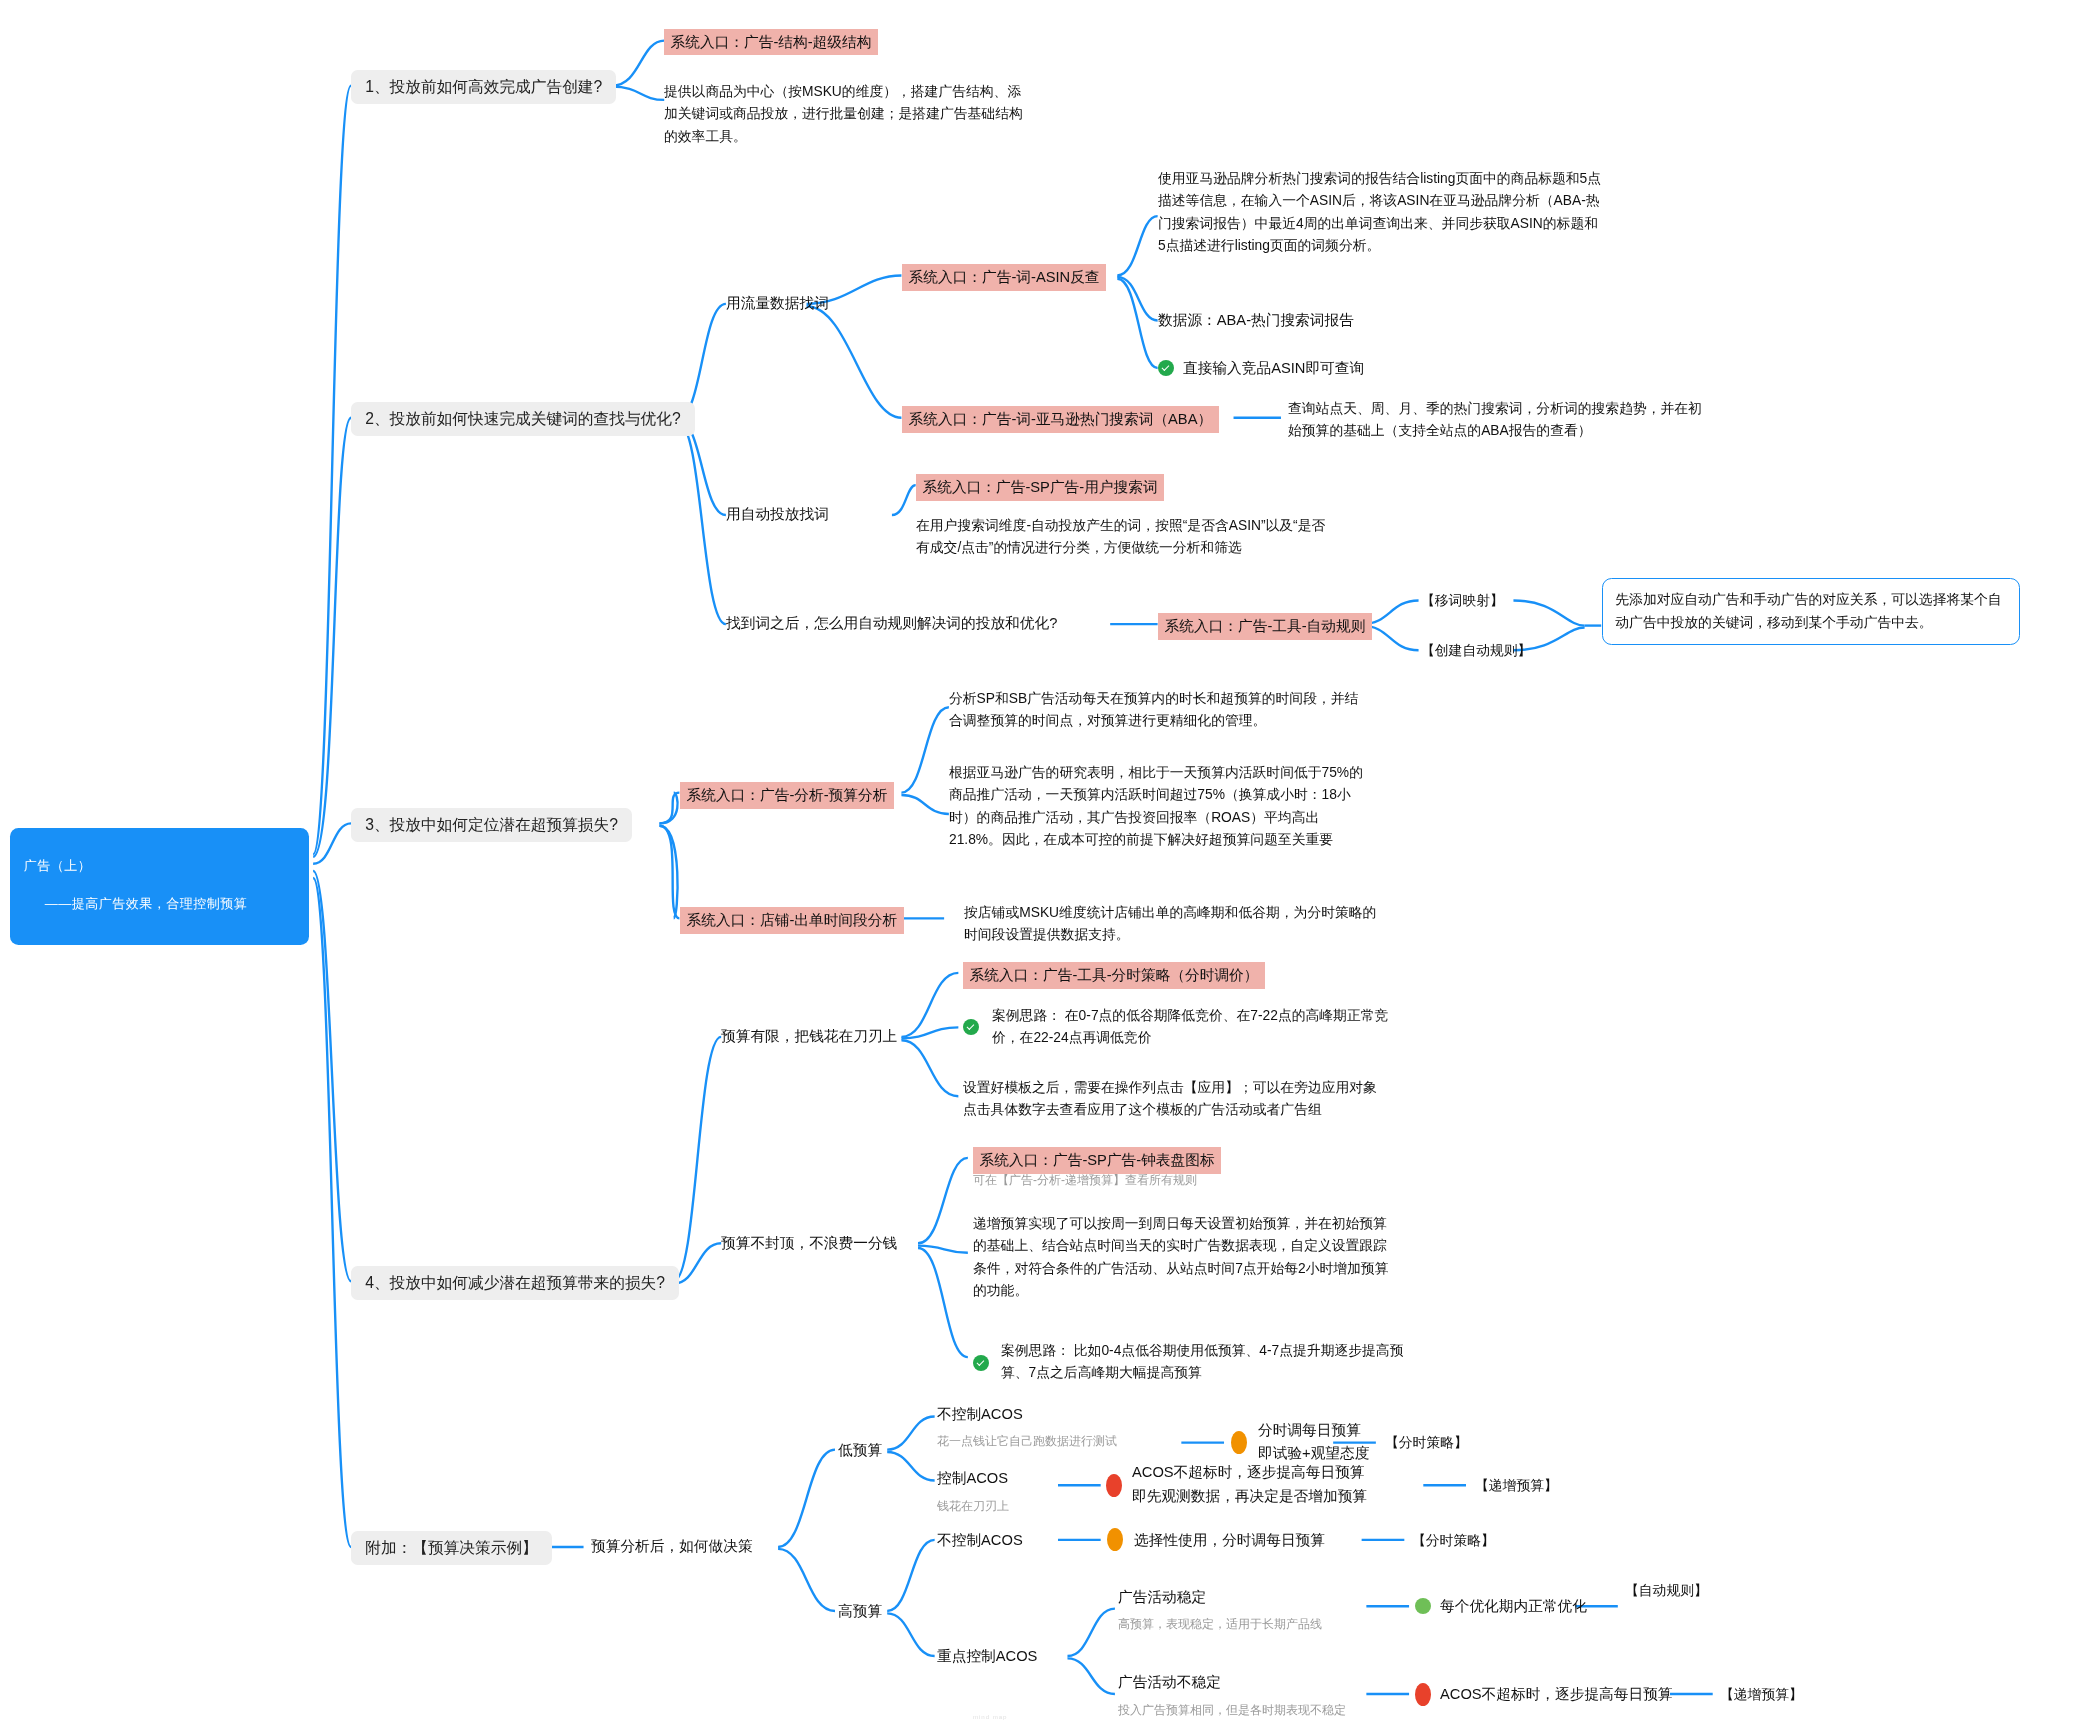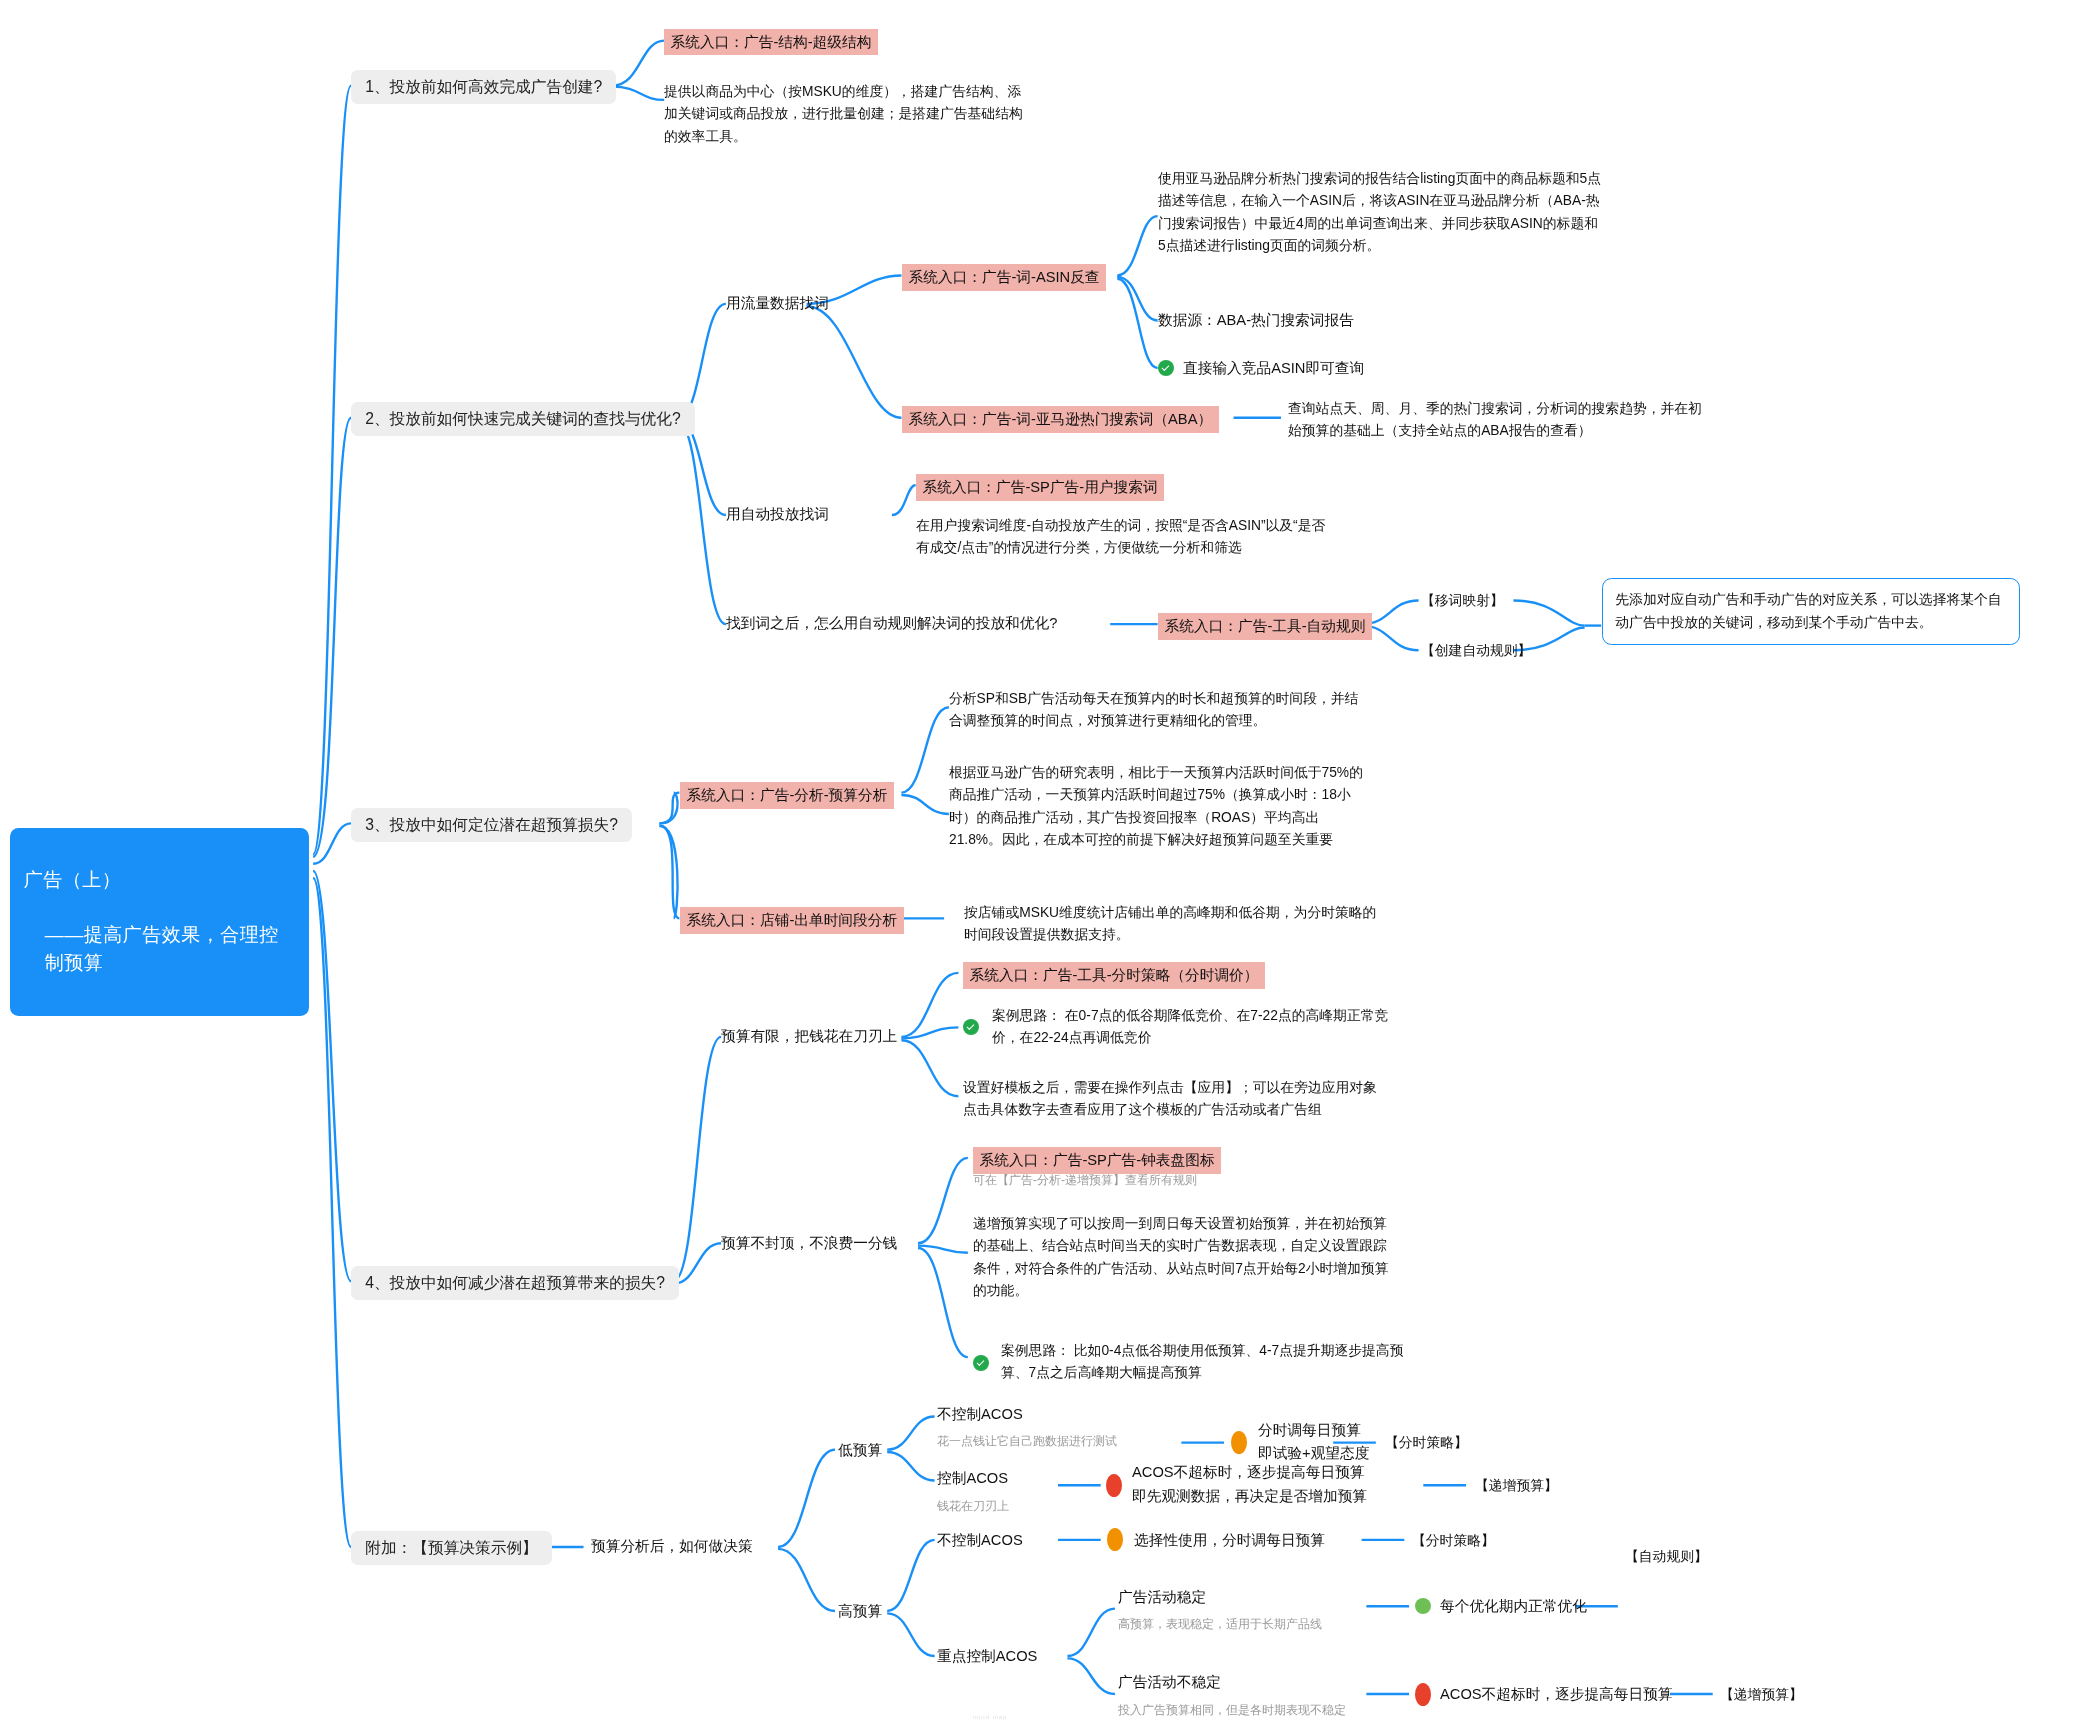--- a/index.html
+++ b/index.html
@@ -7,21 +7,21 @@
     font-family:"Liberation Sans","DejaVu Sans",sans-serif;
     width:2097px;height:1737px;position:relative;overflow:hidden;
   }
   #canvas{position:absolute;left:0;top:0;width:2097px;height:1737px;}
   svg.links{position:absolute;left:0;top:0;width:2097px;height:1737px;pointer-events:none;}
   .node{position:absolute;box-sizing:border-box;}
 
   
   .root{
     background:#1890f7;color:#fff;border-radius:8.5px;
-    padding:10.4px 14.2px 12.3px 14.2px;font-size:19px;line-height:1.45;
+    padding:10.4px 14.2px 12.3px 14.2px;font-size:13px;line-height:1.45;
     letter-spacing:0.5px;white-space:pre-line;
   }
   .root .l1{display:block;}
   .root .l2{display:block;padding-left:21px;}
 
   
   .pill{
     background:#eeeeee;color:#222;border-radius:6.6px;
     padding:7.6px 14.2px;font-size:15.7px;line-height:1.2;white-space:nowrap;
   }
@@ -235,21 +235,21 @@
   <div class="dot orange" style="left:1107px;top:1528px;"></div>
   <div class="node plain" style="left:1134px;top:1532px;">选择性使用，分时调每日预算</div>
   <div class="node bracket" style="left:1412px;top:1532px;">【分时策略】</div>
 
   <div class="node plain" style="left:937px;top:1648px;">重点控制ACOS</div>
 
   <div class="node plain" style="left:1118px;top:1589px;">广告活动稳定</div>
   <div class="node sub" style="left:1118px;top:1616px;">高预算，表现稳定，适用于长期产品线</div>
   <div class="dot green" style="left:1415px;top:1598px;"></div>
   <div class="node plain" style="left:1440px;top:1598px;">每个优化期内正常优化</div>
-  <div class="node bracket" style="left:1625px;top:1548px;">【自动规则】</div>
+  <div class="node bracket" style="left:1625px;top:1582px;">【自动规则】</div>
 
   <div class="node plain" style="left:1118px;top:1674px;">广告活动不稳定</div>
   <div class="node sub" style="left:1118px;top:1702px;">投入广告预算相同，但是各时期表现不稳定</div>
   <div class="dot red" style="left:1415px;top:1683px;"></div>
   <div class="node plain" style="left:1440px;top:1686px;">ACOS不超标时，逐步提高每日预算</div>
   <div class="node bracket" style="left:1720px;top:1686px;">【递增预算】</div>
 
   <div class="watermark">mind map</div>
 </div>
 

